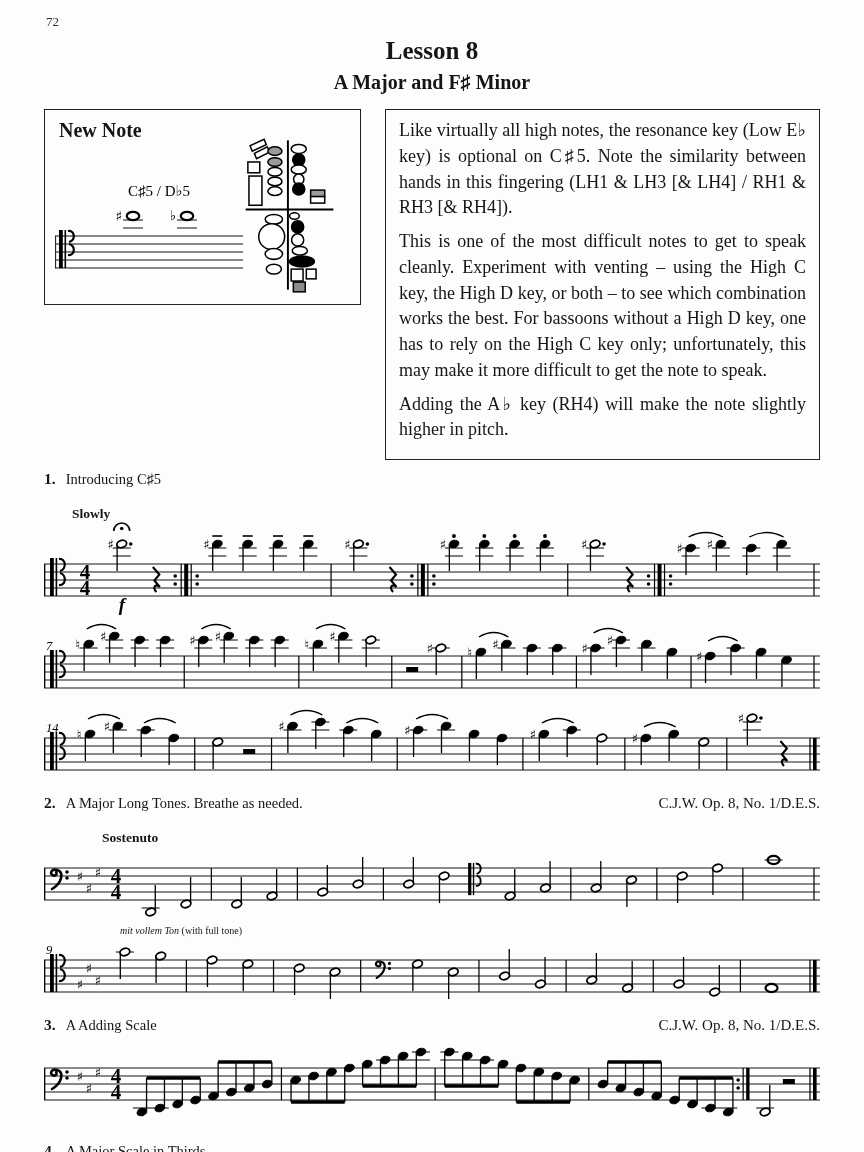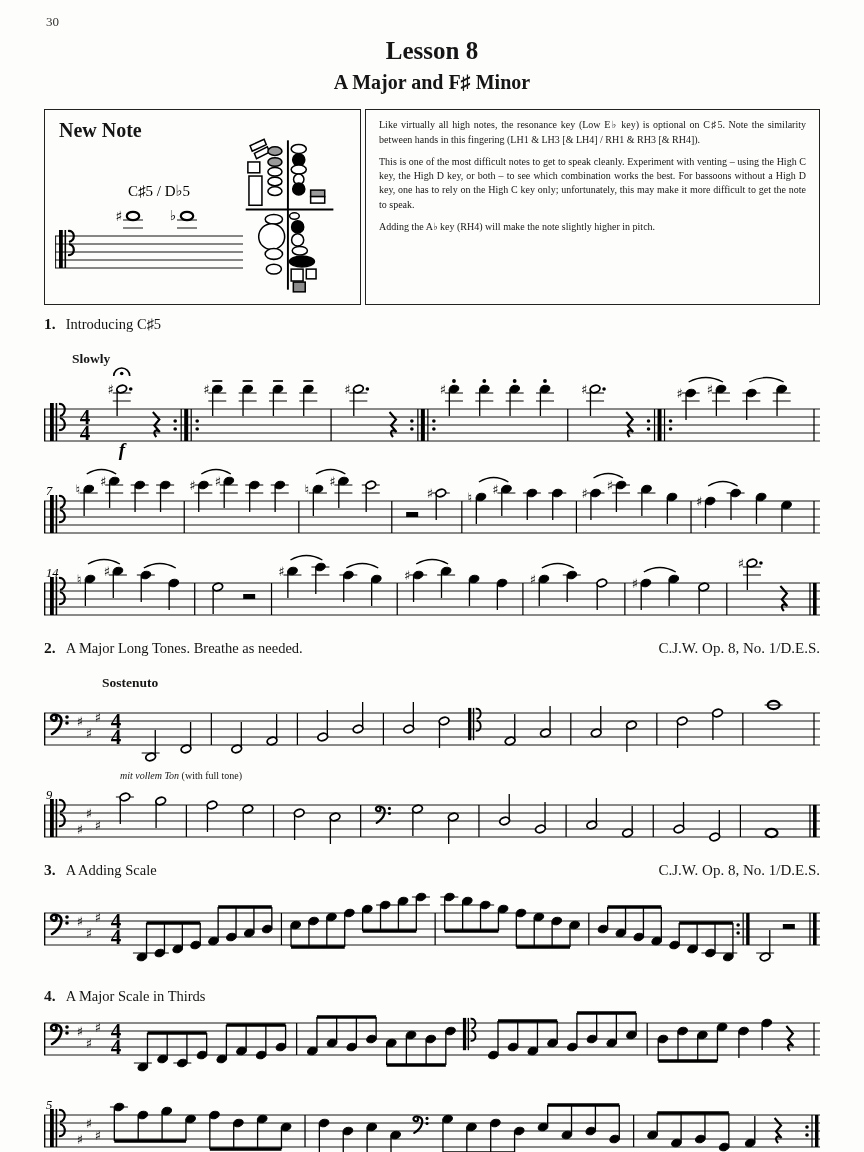--- a/index.html
+++ b/index.html
@@ -5,45 +5,45 @@
   html,body{margin:0;padding:0;}
   body{
     width:864px;height:1152px;background:#fdfdfc;color:#151515;
     font-family:"Liberation Serif","DejaVu Serif","DejaVu Sans",serif;
     position:relative;overflow:hidden;
   }
   .page{padding:12px 44px 0 44px;}
   .page-number{position:absolute;top:14px;left:46px;font-size:13px;color:#333;}
   header h1{margin:26px 0 0 0;text-align:center;font-size:25px;font-weight:bold;line-height:1.05;}
   header .subtitle{margin:7px 0 0 0;text-align:center;font-size:20px;font-weight:bold;line-height:1.1;}
-  .boxes{display:flex;gap:4px;margin-top:16px;align-items:stretch;}
+  .boxes{display:flex;gap:24px;margin-top:16px;align-items:stretch;}
   .new-note-box{width:317px;height:196px;border:1.4px solid #222;position:relative;flex:none;box-sizing:border-box;}
   .new-note-box h3{margin:9px 0 0 14px;font-size:20px;font-weight:bold;}
   .nn-notes{position:absolute;left:2px;top:34px;}
   .nn-fingering{position:absolute;right:10px;top:26px;}
-  .info-box{flex:1;border:1.4px solid #222;padding:8px 13px;font-size:10px;line-height:1.43;text-align:justify;box-sizing:border-box;}
+  .info-box{flex:1;border:1.4px solid #222;padding:8px 13px;font-size:18px;line-height:1.43;text-align:justify;box-sizing:border-box;}
   .info-box p{margin:0 0 8px 0;}
   .exercise{margin-top:10px;}
   .ex-head{display:flex;justify-content:space-between;align-items:flex-end;}
   .ex-title{font-size:14.5px;}
   .ex-title .num{font-weight:bold;font-size:15.5px;margin-right:10px;}
   .attribution{font-size:15px;}
   .tempo{font-weight:bold;font-size:13.5px;margin:18px 0 0 28px;}
   .tempo-ex2{margin-left:58px;}
   .expression{font-size:10px;margin:-3px 0 2px 76px;}
   .expression .it{font-style:italic;}
   .instruction{margin-top:12px;font-size:14.5px;}
   .sys{line-height:0;margin-bottom:2px;}
   .sys svg{display:block;}
 </style>
 </head>
 <body>
 
 <div class="page">
-  <div class="page-number">30</div>
+  <div class="page-number">72</div>
 
   <header>
     <h1>Lesson 8</h1>
     <div class="subtitle">A Major and F♯ Minor</div>
   </header>
 
   <div class="boxes">
     <section class="new-note-box">
       <h3>New Note</h3>
       <svg class="nn-notes" width="200" height="156" viewBox="0 0 200 156">

